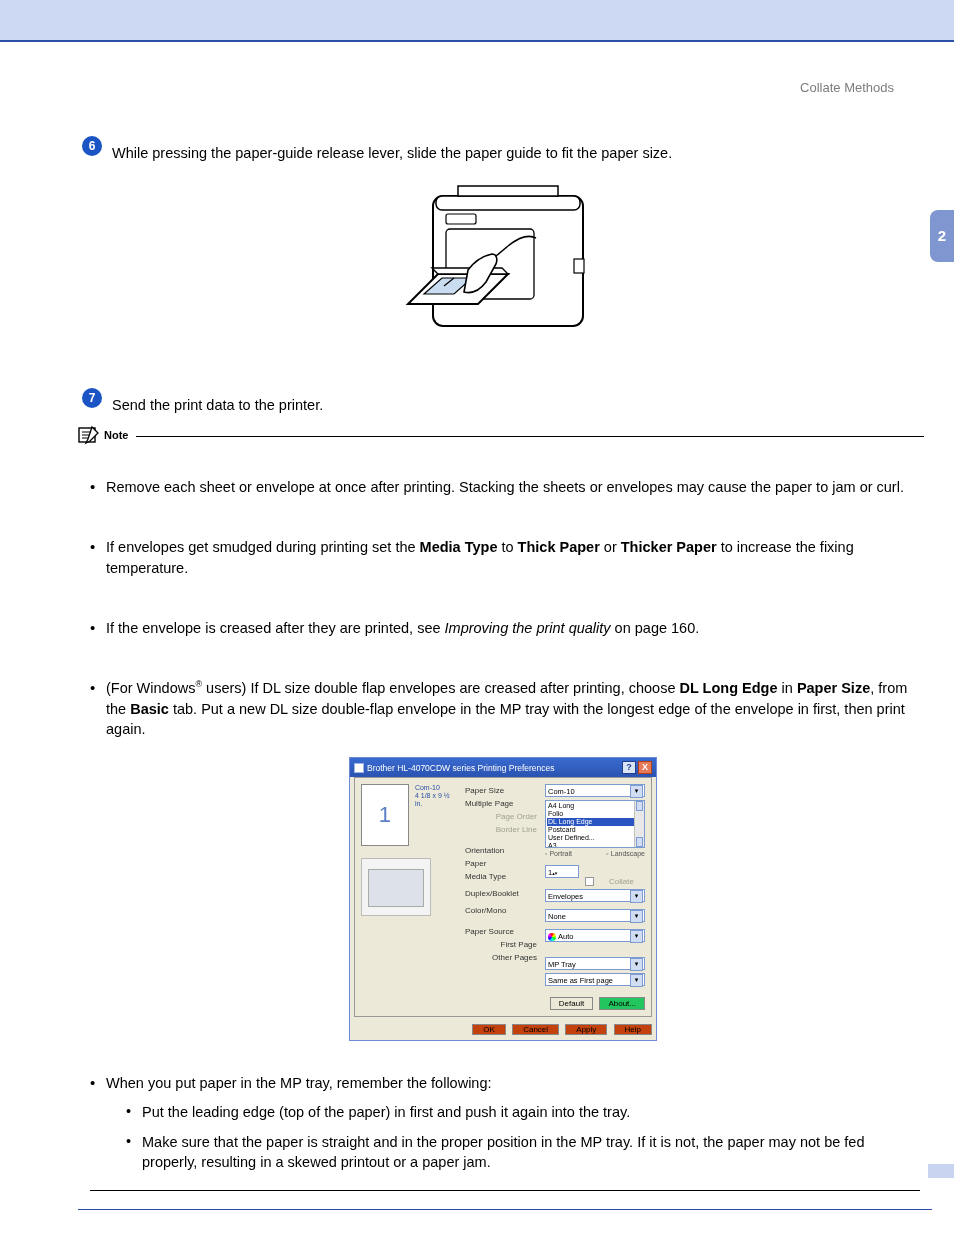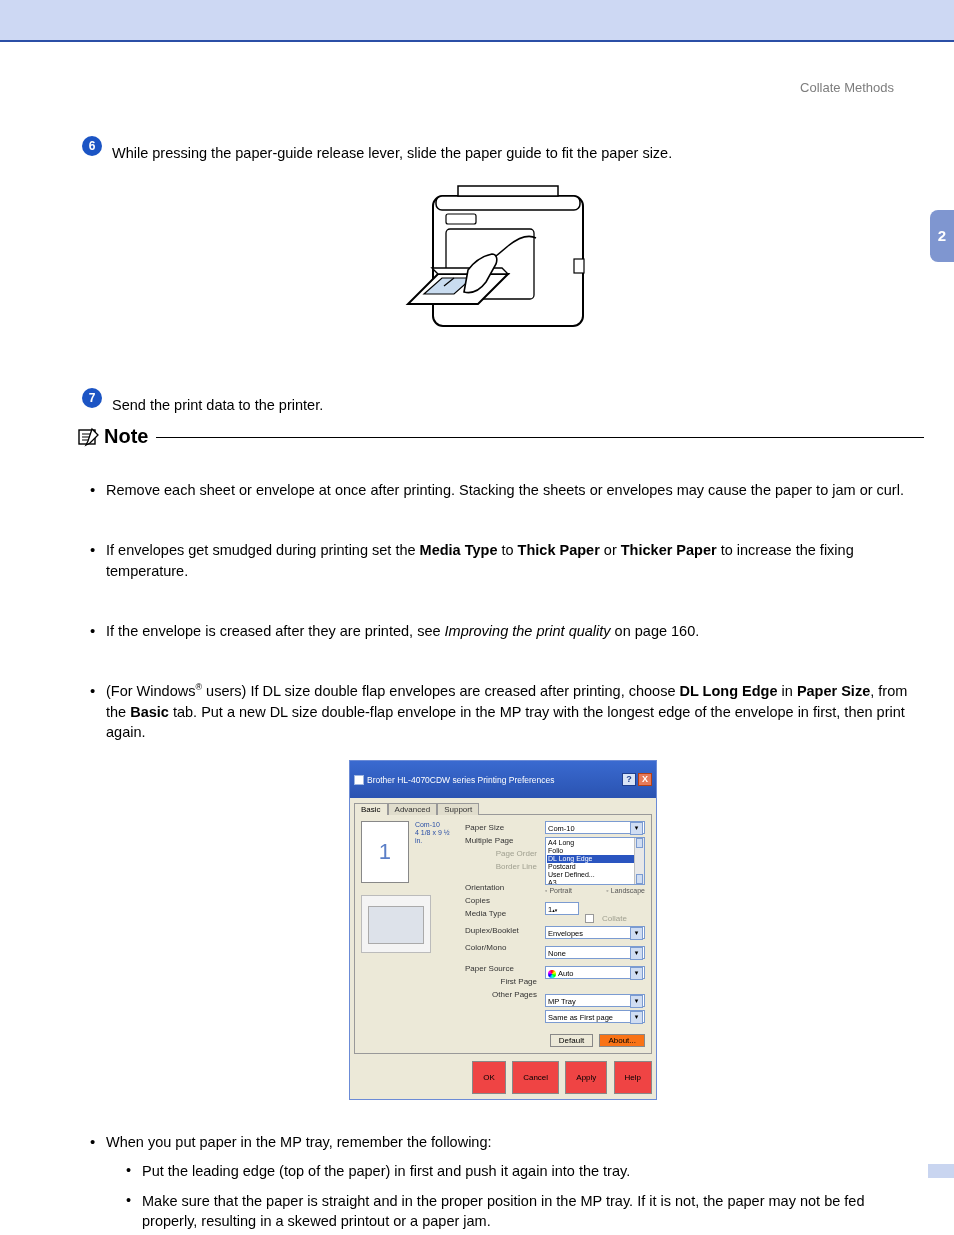--- a/index.html
+++ b/index.html
@@ -68,21 +68,21 @@
   }
   .printer-illus svg { display: inline-block; }
   .note-hdr {
     display: flex;
     align-items: center;
     margin: 6px 0 6px -4px;
   }
   .note-hdr .pencil {
     width: 22px; height: 20px; margin-right: 4px;
   }
-  .note-hdr b { font-size: 20px; }
+  .note-hdr b { font-size: 11px; }
   .note-rule {
     flex: 1;
     border-top: 1px solid #000;
     margin-left: 8px;
     margin-top: 2px;
   }
   ul.bullets { list-style: none; margin: 4px 0 0 8px; }
   ul.bullets > li {
     position: relative;
     padding: 4px 8px 8px 16px;
@@ -138,21 +138,21 @@
     width: 308px;
     text-align: left;
     font-size: 8px;
     font-family: Tahoma, Arial, sans-serif;
     background: #ece9d8;
     border: 1px solid #6b8bd6;
   }
   .dlg-title {
     background: linear-gradient(#3a6ad0, #2a53b1);
     color: #fff;
-    padding: 12px 4px;
+    padding: 3px 4px;
     display: flex;
     align-items: center;
     font-size: 8.5px;
   }
   .dlg-title .sp { flex: 1; }
   .tbtn {
     width: 14px; height: 13px;
     background: #d9e4f6;
     border: 1px solid #1f3f8e;
     margin-left: 2px;
@@ -250,28 +250,28 @@
     background: #e8e8e8; border-left: 1px solid #c0c0c0;
   }
   .listbox .sb::before, .listbox .sb::after {
     content: ""; position: absolute; left: 1px; right: 1px; height: 8px;
     background: #d0ddf2; border: 1px solid #7b9bd1;
   }
   .listbox .sb::before { top: 0; }
   .listbox .sb::after { bottom: 0; }
   .spin { width: 34px; flex: none; }
   .spin::after { content: "▴▾"; font-size: 5px; line-height: 6px; }
-  .chk { display: flex; align-items: center; color: #a0a090; gap: 8px; margin-top: 20px; }
+  .chk { display: flex; align-items: center; color: #a0a090; gap: 15px; margin-top: 20px; }
   .chk .box { width: 9px; height: 9px; border: 1px solid #999; background: #fff; }
   .btnrow { text-align: right; padding: 3px 4px 5px 0; }
   .btnrow .b {
     display: inline-block;
     border: 1px solid #888;
-    background: #ef4444;
-    padding: 11px 10px;
+    background: #c2410c;
+    padding: 0 10px;
     margin-left: 4px;
     font-size: 8px;
   }
   .gap4 { height: 4px; }
   .gap8 { height: 8px; }
   .lbl-split { display: flex; justify-content: space-between; margin-top: 2px; font-size: 7px; color: #555; }
 </style>
 </head>
 <body>
 
@@ -339,43 +339,40 @@
 
   <div class="dlg-wrap">
     <div class="dlg">
       <div class="dlg-title">
         <span style="width:10px;height:10px;background:#fff;margin-right:3px;border:1px solid #9fb6e0"></span>
         <span>Brother HL-4070CDW series Printing Preferences</span>
         <span class="sp"></span>
         <span class="tbtn">?</span>
         <span class="tbtn close">X</span>
       </div>
-      <div class="tabs">
-        <span>Basic</span><span class="off">Advanced</span><span class="off">Support</span>
-      </div>
       <div class="tab-body">
         <div class="preview-col">
           <div style="display:flex;gap:6px;align-items:flex-start">
             <div class="preview-page">1</div>
             <div class="preview-lbl">
               <div>Com-10</div>
               <div>4 1/8 x 9 ½ in.</div>
             </div>
           </div>
           <div class="gap8"></div>
           <div class="preview-printer"></div>
         </div>
         <div class="labels-col">
           <div>Paper Size</div>
           <div>Multiple Page</div>
           <div class="dis" style="text-align:right">Page Order</div>
           <div class="dis" style="text-align:right">Border Line</div>
           <div class="gap8"></div>
           <div>Orientation</div>
-          <div>Copies</div>
+          <div>Paper</div>
           <div>Media Type</div>
           <div class="gap4"></div>
           <div>Duplex/Booklet</div>
           <div class="gap4"></div>
           <div>Color/Mono</div>
           <div class="gap8"></div>
           <div>Paper Source</div>
           <div style="text-align:right">First Page</div>
           <div style="text-align:right">Other Pages</div>
         </div>
@@ -419,21 +416,21 @@
             <div class="gap4"></div>
           <div class="fld">
               <div class="combo">MP Tray</div>
             </div>
           <div class="fld">
               <div class="combo">Same as First page</div>
             </div>
           <div class="gap8"></div>
           <div style="text-align:right">
             <span class="b" style="display:inline-block;border:1px solid #888;background:#ece9d8;padding:1px 8px">Default</span>
-            <span class="b" style="display:inline-block;border:1px solid #888;background:#f97316;padding:1px 8px;margin-left:4px">About...</span>
+            <span class="b" style="display:inline-block;border:1px solid #888;background:#22c55e;padding:1px 8px;margin-left:4px">About...</span>
           </div>
         </div>
       </div>
       <div class="btnrow">
         <span class="b">OK</span>
         <span class="b">Cancel</span>
         <span class="b">Apply</span>
         <span class="b">Help</span>
       </div>
     </div>

